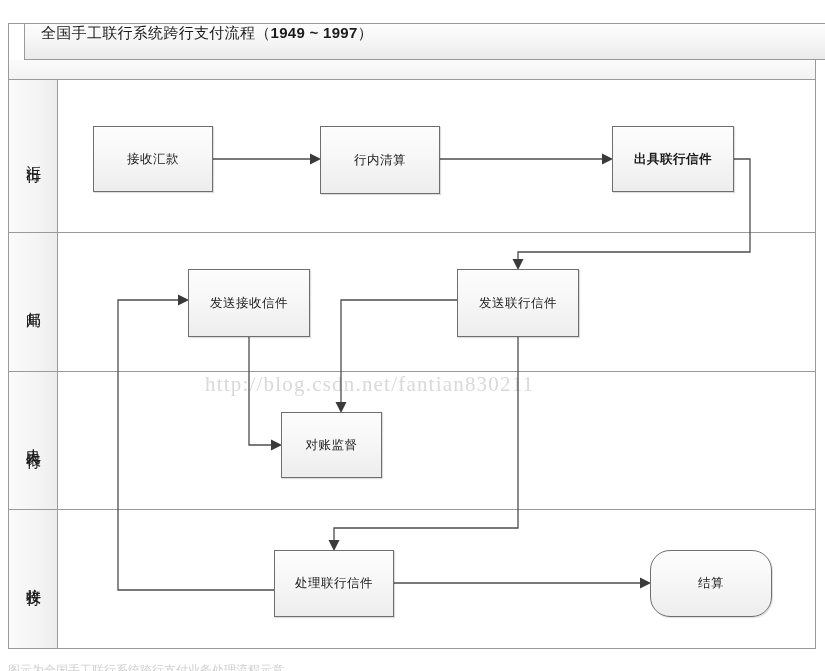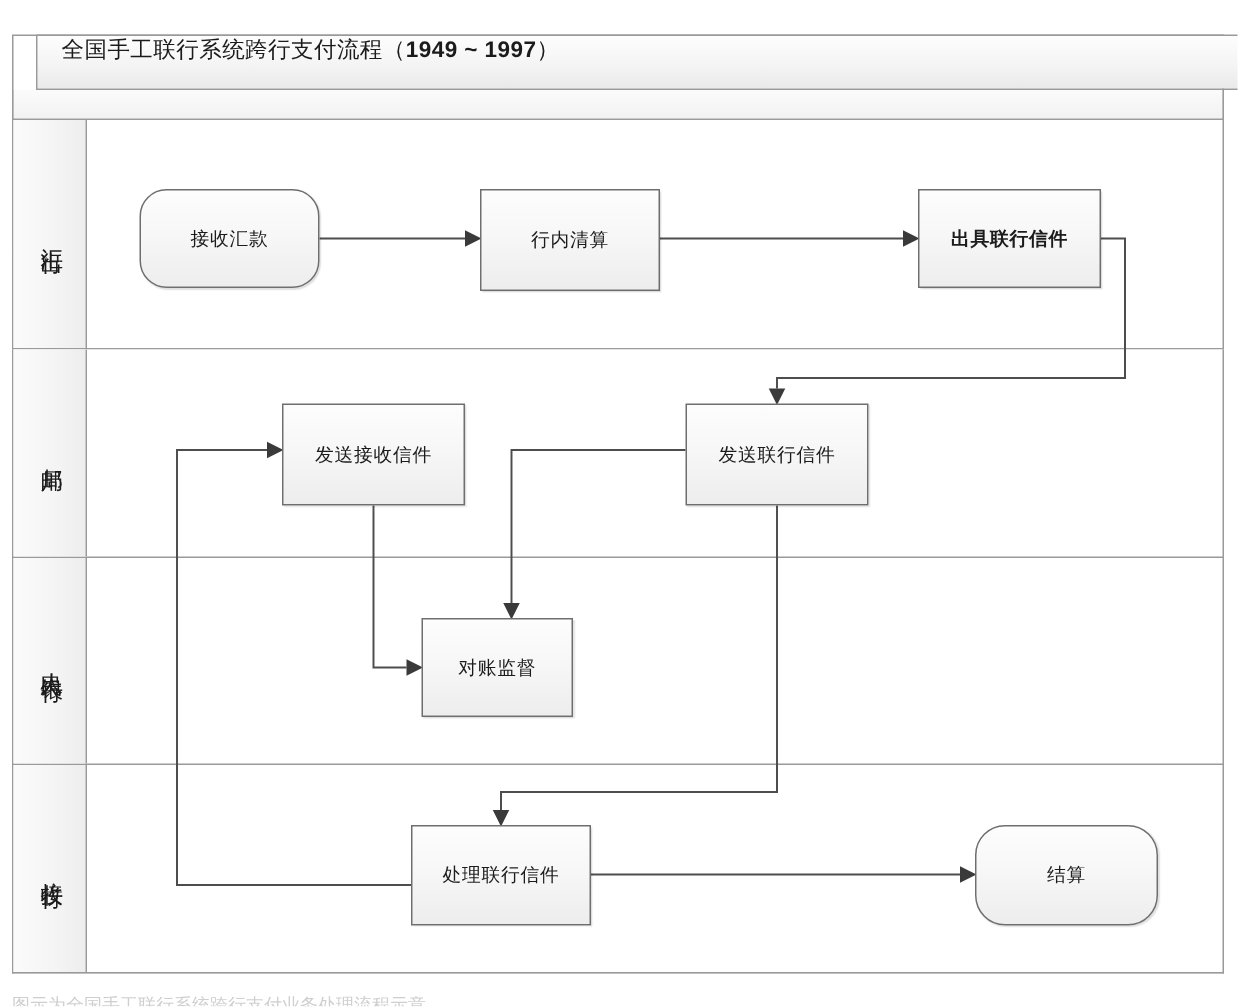--- a/index.html
+++ b/index.html
@@ -188,20 +188,21 @@
           <div class="lane-label">人民银行</div>
         </div>
       </div>
       <div class="lane" style="top: 510px; height: 139px;">
         <div class="lane-header">
           <div class="lane-label">接收行</div>
         </div>
       </div>
     </div>
 
+  <div class="watermark">http://blog.csdn.net/fantian830211</div>
 
   <svg class="connectors" viewBox="0 0 825 671" width="825" height="671">
 
     <g>
       <path d="M213,159 L310,159"></path>
       <polygon points="310,153.5 321,159 310,164.5"></polygon>
     </g>
 
     <g>
       <path d="M440,159 L602,159"></path>
@@ -233,21 +234,21 @@
       <polygon points="178,294.5 189,300 178,305.5"></polygon>
     </g>
 
     <g>
       <path d="M394,583 L640,583"></path>
       <polygon points="640,577.5 651,583 640,588.5"></polygon>
     </g>
   </svg>
 
   <div id="nodes-host">
-      <div class="node" style="left: 93px; top: 126px; width: 120px; height: 66px; border-radius: 18px;">
+      <div class="node" style="left: 93px; top: 126px; width: 120px; height: 66px;">
         <span>接收汇款</span>
       </div>
       <div class="node" style="left: 320px; top: 126px; width: 120px; height: 68px;">
         <span>行内清算</span>
       </div>
       <div class="node" style="left: 612px; top: 126px; width: 122px; height: 66px; font-weight: bold;">
         <span>出具联行信件</span>
       </div>
       <div class="node" style="left: 188px; top: 269px; width: 122px; height: 68px;">
         <span>发送接收信件</span>

